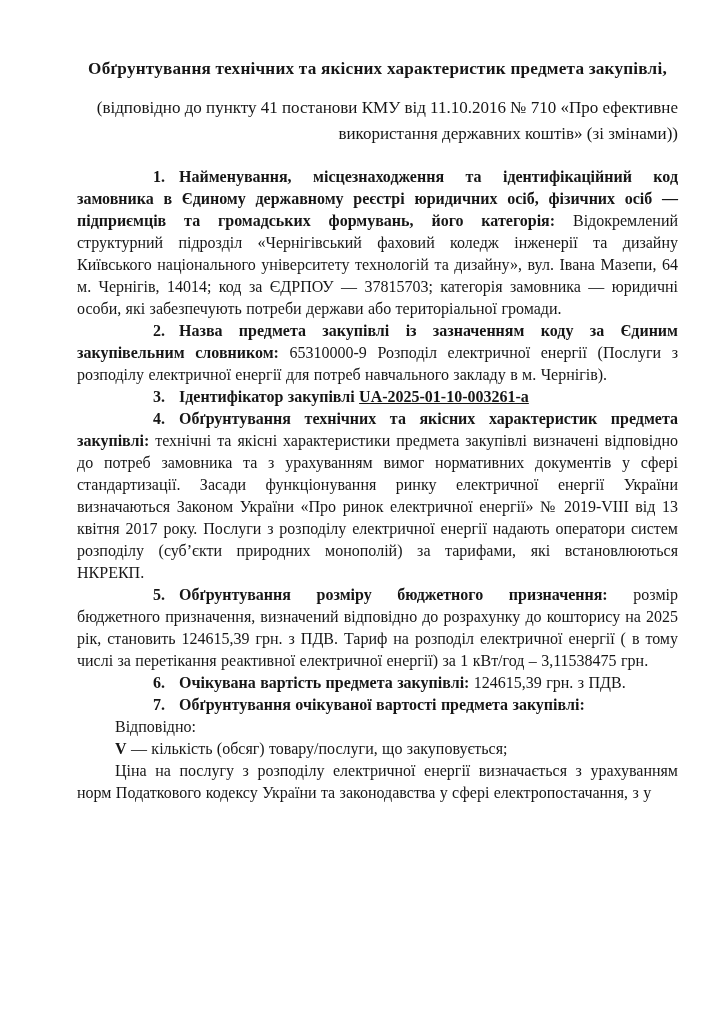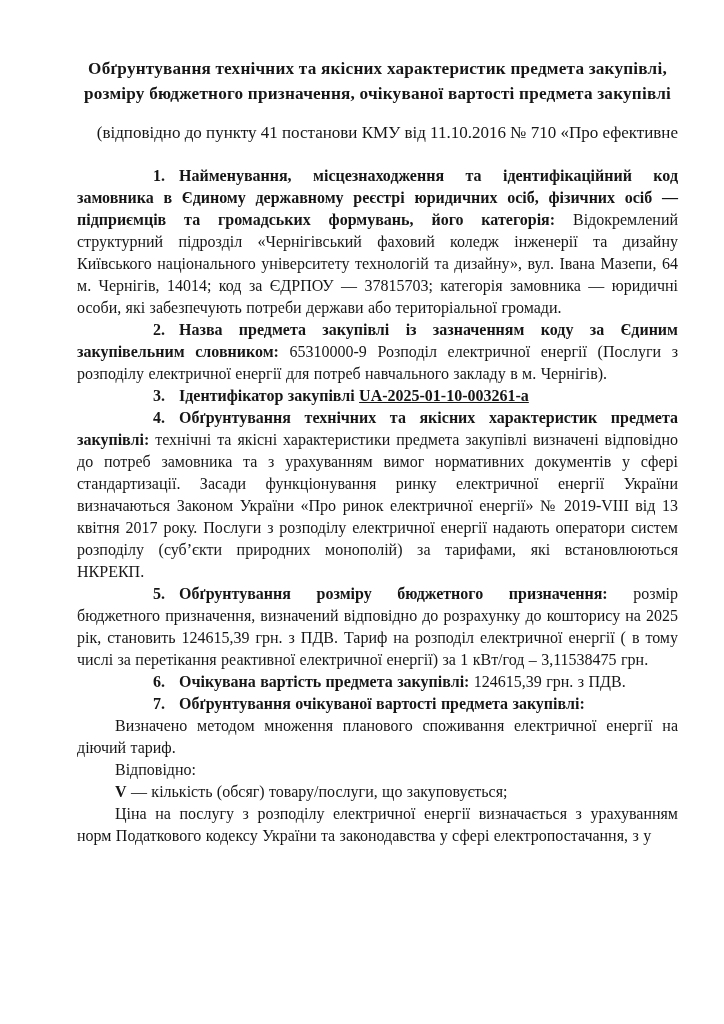--- a/index.html
+++ b/index.html
@@ -54,31 +54,30 @@
   }
   .b { font-weight: bold; }
   .u { text-decoration: underline; }
 </style>
 </head>
 <body>
 
 <div class="page">
   <div class="title">
     <div>Обґрунтування технічних та якісних характеристик предмета закупівлі,</div>
-    <div>розміру бюджетного призначення, очікуваної вартості предмета закупівлі</div>
   </div>
   <div class="subtitle">
     <div>(відповідно до пункту 41 постанови КМУ від 11.10.2016 № 710 «Про ефективне</div>
+    <div>використання державних коштів» (зі змінами))</div>
   </div>
   <div class="doc-body">
       <p><span class="num">1.</span><span class="b">Найменування, місцезнаходження та ідентифікаційний код замовника в Єдиному державному реєстрі юридичних осіб, фізичних осіб — підприємців та громадських формувань, його категорія: </span><span>Відокремлений структурний підрозділ «Чернігівський фаховий коледж інженерії та дизайну Київського національного університету технологій та дизайну», вул. Івана Мазепи, 64 м. Чернігів, 14014; код за ЄДРПОУ — 37815703; категорія замовника — юридичні особи, які забезпечують потреби держави або територіальної громади.</span></p>
       <p><span class="num">2.</span><span class="b">Назва предмета закупівлі із зазначенням коду за Єдиним закупівельним словником: </span><span>65310000-9 Розподіл електричної енергії (Послуги з розподілу електричної енергії для потреб навчального закладу в м. Чернігів).</span></p>
       <p><span class="num">3.</span><span class="b">Ідентифікатор закупівлі </span><span class="b u">UA-2025-01-10-003261-a</span></p>
       <p><span class="num">4.</span><span class="b">Обґрунтування технічних та якісних характеристик предмета закупівлі: </span><span>технічні та якісні характеристики предмета закупівлі визначені відповідно до потреб замовника та з урахуванням вимог нормативних документів у сфері стандартизації. Засади функціонування ринку електричної енергії України визначаються Законом України «Про ринок електричної енергії» № 2019-VIII від 13 квітня 2017 року. Послуги з розподілу електричної енергії надають оператори систем розподілу (суб’єкти природних монополій) за тарифами, які встановлюються НКРЕКП.</span></p>
       <p><span class="num">5.</span><span class="b">Обґрунтування розміру бюджетного призначення: </span><span>розмір бюджетного призначення, визначений відповідно до розрахунку до кошторису на 2025 рік, становить 124615,39 грн. з ПДВ. Тариф на розподіл електричної енергії ( в тому числі за перетікання реактивної електричної енергії) за 1 кВт/год – 3,11538475 грн.</span></p>
       <p><span class="num">6.</span><span class="b">Очікувана вартість предмета закупівлі: </span><span>124615,39  грн. з ПДВ.</span></p>
       <p><span class="num">7.</span><span class="b">Обґрунтування очікуваної вартості предмета закупівлі:</span></p>
-      <p><span>Визначено методом множення планового споживання електричної енергії на діючий тариф.</span></p>
       <p><span>Відповідно:</span></p>
       <p><span class="b">V</span><span> — кількість (обсяг) товару/послуги, що закуповується;</span></p>
       <p><span>Ціна на послугу з розподілу електричної енергії визначається з урахуванням норм Податкового кодексу України та законодавства у сфері електропостачання, з у</span></p>
     </div>
 </div>
 
 </body></html>

